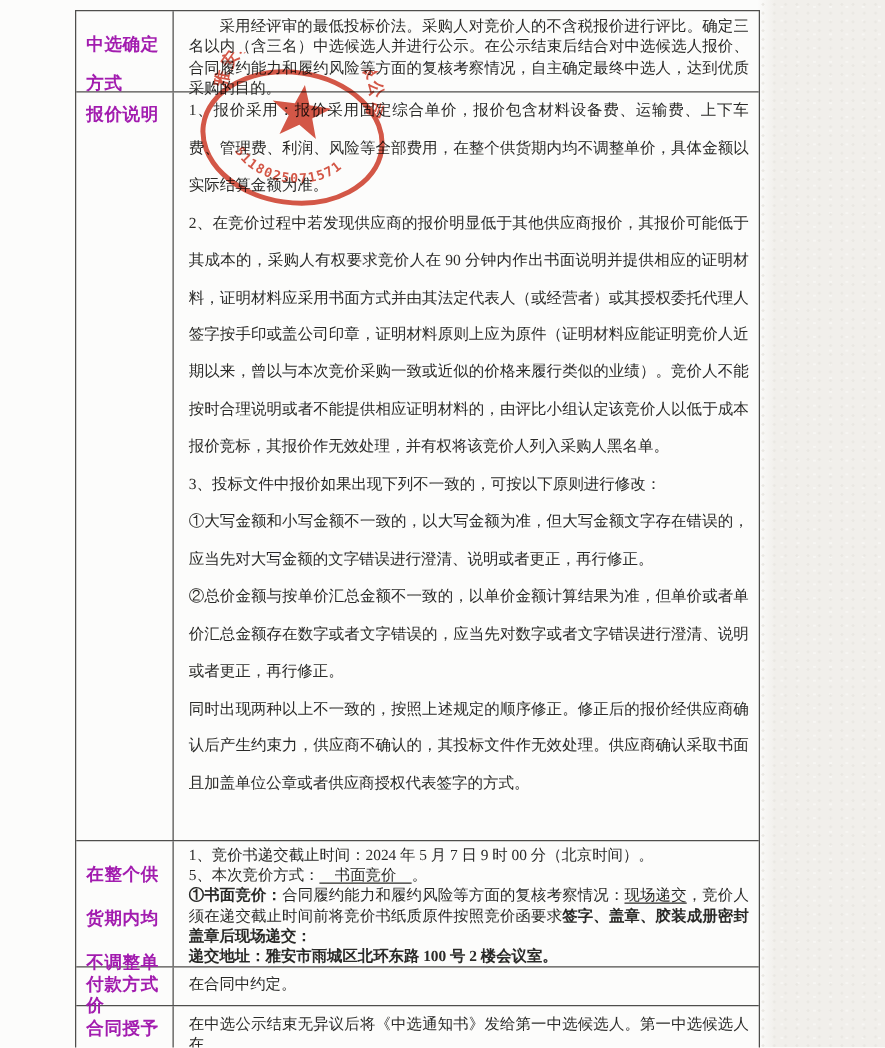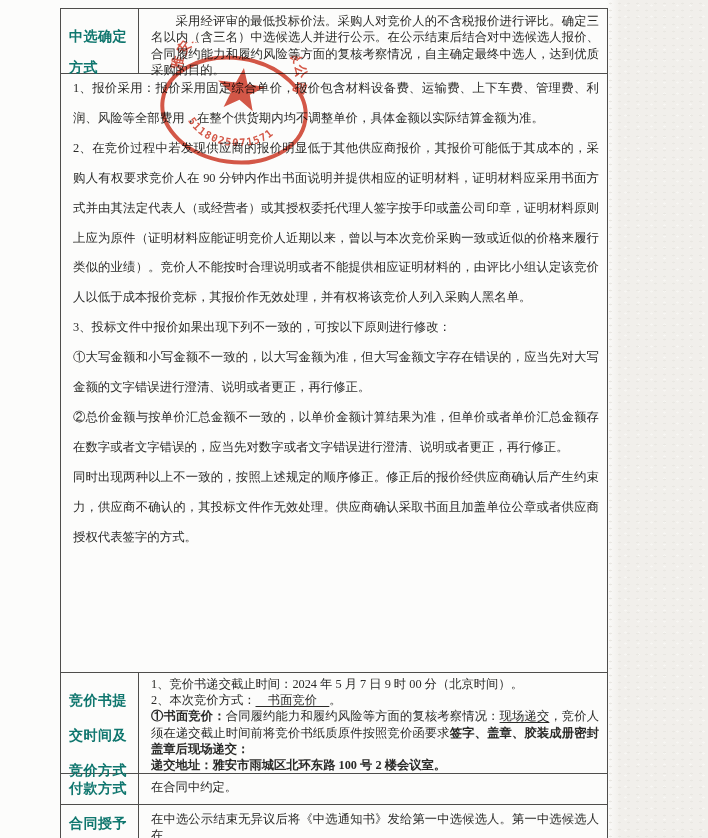--- a/index.html
+++ b/index.html
@@ -23,21 +23,21 @@
     position:absolute; left:60px; top:8px; width:548px;
     border:1px solid var(--line);
     background:transparent;
   }
   .row { display:flex; border-bottom:1px solid var(--line); }
   .row:last-child { border-bottom:none; }
   .label {
     width:78px; flex:0 0 78px;
     border-right:1px solid var(--line);
     font-weight:700; font-size:14px; letter-spacing:.5px;
-    padding-left:8px; color:#0f766e;
+    padding-left:8px; color:#a21caf;
   }
   .content {
     flex:1; padding:0 8px 0 12px;
     font-size:12.3px; line-height:16.3px;
     text-align:justify;
   }
   .content p { margin:0; }
   
   .r1 { height:65px; }
   .r1 .label   { padding-top:12px; line-height:31px; }
@@ -77,35 +77,36 @@
 <div class="doc-table">
 
   <div class="row r1">
     <div class="label">中选确定方式</div>
     <div class="content">
         <p>采用经评审的最低投标价法。采购人对竞价人的不含税报价进行评比。确定三名以内（含三名）中选候选人并进行公示。在公示结束后结合对中选候选人报价、合同履约能力和履约风险等方面的复核考察情况，自主确定最终中选人，达到优质采购的目的。</p>
       </div>
   </div>
 
   <div class="row r2">
+    <div class="label">报价说明</div>
     <div class="content">
         <p>1、报价采用：报价采用固定综合单价，报价包含材料设备费、运输费、上下车费、管理费、利润、风险等全部费用，在整个供货期内均不调整单价，具体金额以实际结算金额为准。</p>
         <p>2、在竞价过程中若发现供应商的报价明显低于其他供应商报价，其报价可能低于其成本的，采购人有权要求竞价人在 90 分钟内作出书面说明并提供相应的证明材料，证明材料应采用书面方式并由其法定代表人（或经营者）或其授权委托代理人签字按手印或盖公司印章，证明材料原则上应为原件（证明材料应能证明竞价人近期以来，曾以与本次竞价采购一致或近似的价格来履行类似的业绩）。竞价人不能按时合理说明或者不能提供相应证明材料的，由评比小组认定该竞价人以低于成本报价竞标，其报价作无效处理，并有权将该竞价人列入采购人黑名单。</p>
         <p>3、投标文件中报价如果出现下列不一致的，可按以下原则进行修改：</p>
         <p>①大写金额和小写金额不一致的，以大写金额为准，但大写金额文字存在错误的，应当先对大写金额的文字错误进行澄清、说明或者更正，再行修正。</p>
         <p>②总价金额与按单价汇总金额不一致的，以单价金额计算结果为准，但单价或者单价汇总金额存在数字或者文字错误的，应当先对数字或者文字错误进行澄清、说明或者更正，再行修正。</p>
         <p>同时出现两种以上不一致的，按照上述规定的顺序修正。修正后的报价经供应商确认后产生约束力，供应商不确认的，其投标文件作无效处理。供应商确认采取书面且加盖单位公章或者供应商授权代表签字的方式。</p>
       </div>
   </div>
 
   <div class="row r3">
-    <div class="label">竞价书提交时间及竞价方式</div>
+    <div class="label">在整个供货期内均不调整单价</div>
     <div class="content">
         <div class="tline"><span>1、竞价书递交截止时间：2024 年 5 月 7 日 9 时 00 分（北京时间）。</span></div>
-        <div class="tline"><span>2、本次竞价方式：</span><span class="u">　书面竞价　</span><span>。</span></div>
+        <div class="tline"><span>5、本次竞价方式：</span><span class="u">　书面竞价　</span><span>。</span></div>
         <div class="tline"><span class="b">①书面竞价：</span><span>合同履约能力和履约风险等方面的复核考察情况：</span><span class="u">现场递交</span><span>，竞价人须在递交截止时间前将竞价书纸质原件按照竞价函要求</span><span class="b">签字、盖章、胶装成册密封盖章后现场递交：</span></div>
         <div class="tline"><span class="b">递交地址：雅安市雨城区北环东路 100 号 2 楼会议室。</span></div>
       </div>
   </div>
 
   <div class="row r4">
     <div class="label">付款方式</div>
     <div class="content">
         <p>在合同中约定。</p>
       </div>

